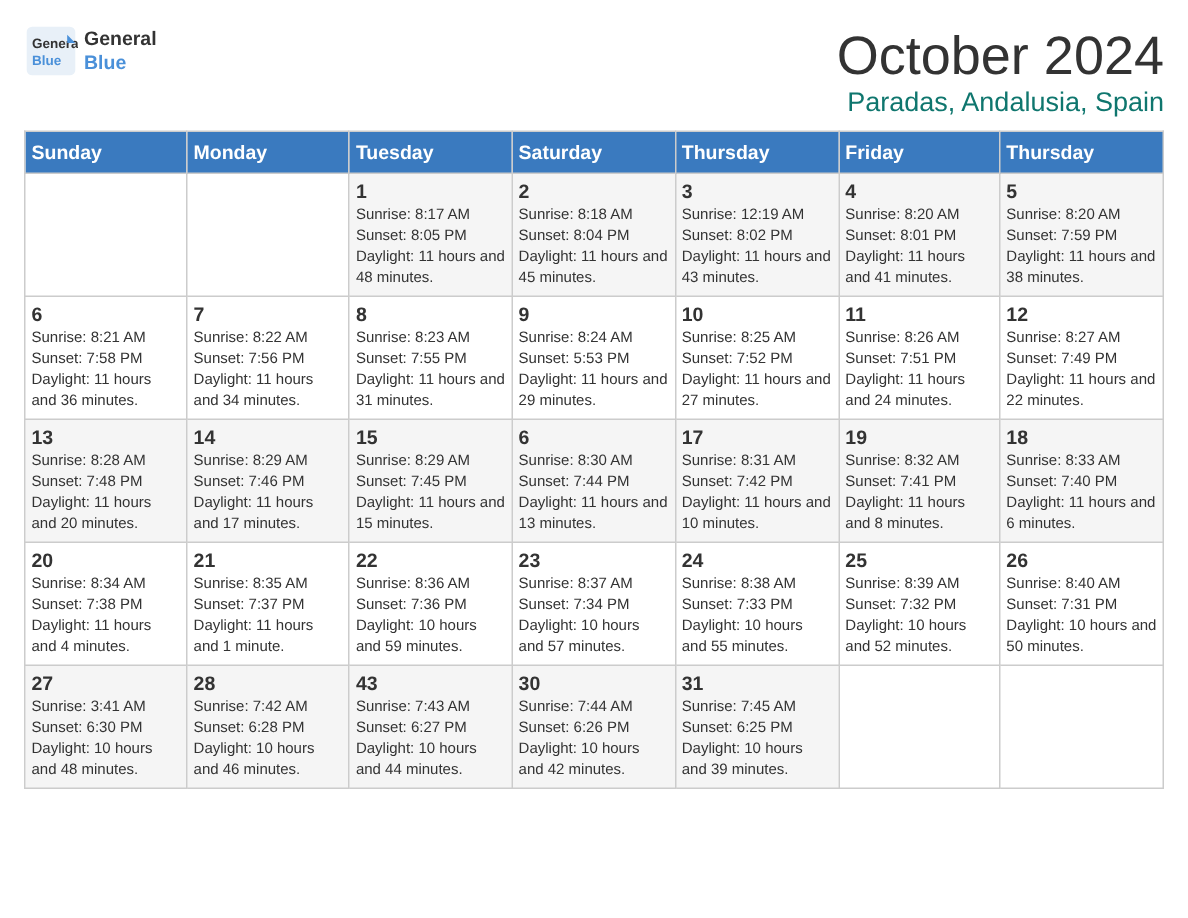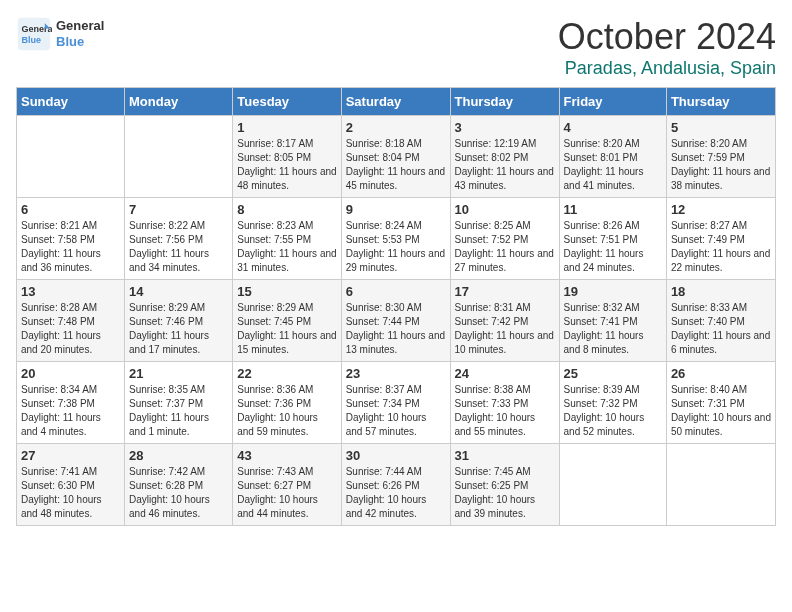--- a/index.html
+++ b/index.html
@@ -277,21 +277,21 @@
         <td>
           <span class="day-number">26</span>
           <div class="day-info">Sunrise: 8:40 AM
 Sunset: 7:31 PM
 Daylight: 10 hours and 50 minutes.</div>
         </td>
       </tr>
       <tr>
         <td>
           <span class="day-number">27</span>
-          <div class="day-info">Sunrise: 7:41 AM
+          <div class="day-info">Sunrise: 3:41 AM
 Sunset: 6:30 PM
 Daylight: 10 hours and 48 minutes.</div>
         </td>
         <td>
           <span class="day-number">28</span>
           <div class="day-info">Sunrise: 7:42 AM
 Sunset: 6:28 PM
 Daylight: 10 hours and 46 minutes.</div>
         </td>
         <td>

